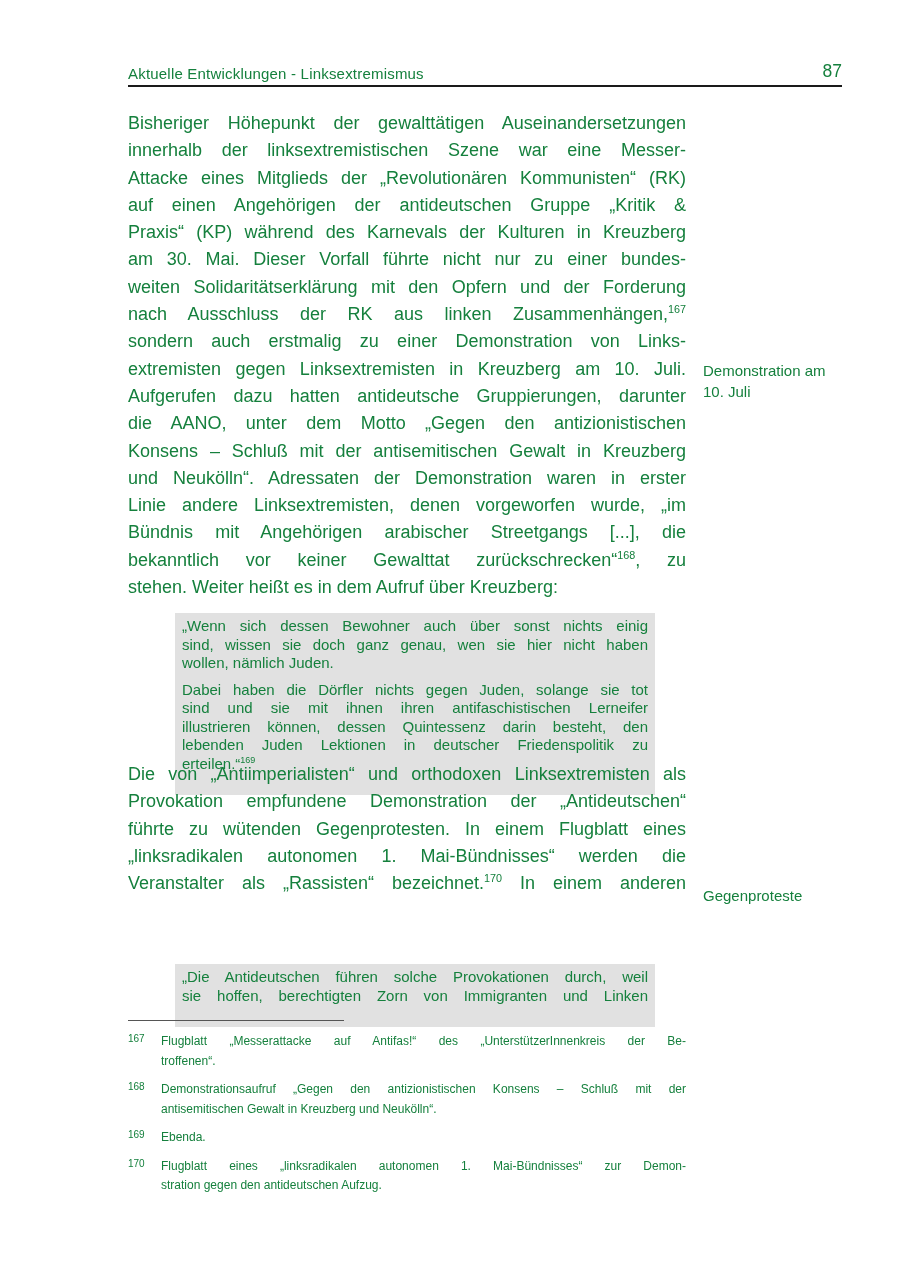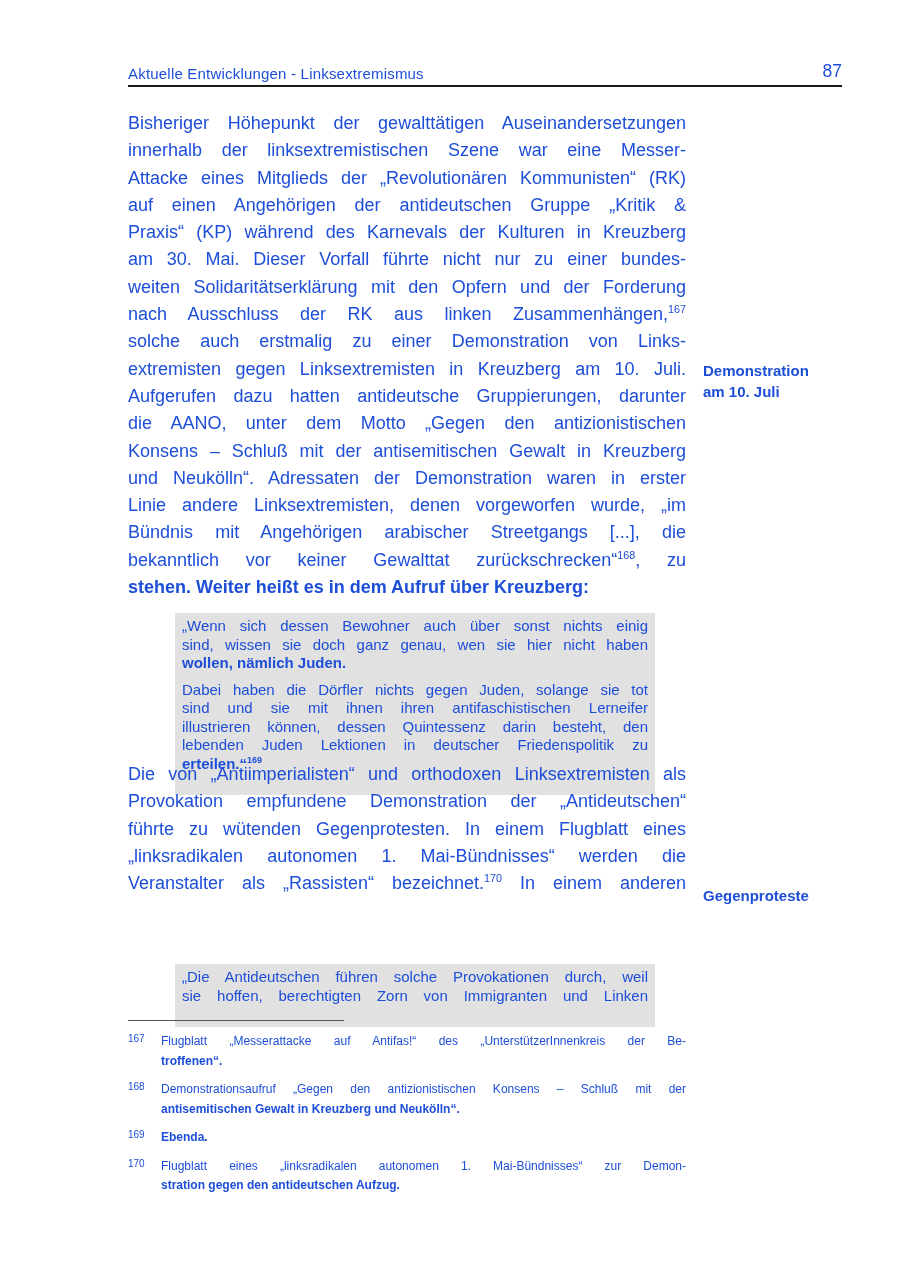--- a/index.html
+++ b/index.html
@@ -2,21 +2,21 @@
 <html><head>
 <meta charset="utf-8">
 <style>
   html, body { margin: 0; padding: 0; background: #ffffff; }
   .page {
     position: relative;
     width: 900px;
     height: 1273px;
     background: #ffffff;
     font-family: "Liberation Sans", "DejaVu Sans", sans-serif;
-    color: #1d4ed8;
+    color: #15803d;
     overflow: hidden;
   }
   
   .hdr-title {
     position: absolute; left: 128px; top: 65px;
     font-size: 15px; letter-spacing: 0.2px; white-space: nowrap;
   }
   .hdr-pagenum {
     position: absolute; right: 58px; top: 61px;
     font-size: 17.5px;
@@ -26,26 +26,26 @@
     background: #1a1a1a;
   }
   
   .body-par {
     position: absolute; left: 128px; width: 558px;
     font-size: 18px; line-height: 27.3px;
   }
   .par1 { top: 110px; }
   .par2 { top: 761px; }
   .ln { text-align: justify; text-align-last: justify; }
-  .ln.last { text-align-last: left; font-weight: bold; }
+  .ln.last { text-align-last: left; }
   sup { font-size: 0.6em; vertical-align: super; line-height: 0; }
   
   .margin-note {
     position: absolute; left: 703px; width: 124px;
-    font-size: 15px; font-weight: bold; line-height: 20.5px;
+    font-size: 15px; font-weight: normal; line-height: 20.5px;
   }
   .mn1 { top: 361px; }
   .mn2 { top: 838px; margin-top: 48px; }
   
   .quote {
     position: absolute; left: 175px; width: 466px;
     background: #e1e1e1;
     padding: 4px 7px 22px 7px;
     font-size: 15px; line-height: 18.5px;
   }
@@ -79,21 +79,21 @@
 
   <div class="body-par par1">
       <div class="ln">Bisheriger Höhepunkt der gewalttätigen Auseinandersetzungen</div>
       <div class="ln">innerhalb der linksextremistischen Szene war eine Messer-</div>
       <div class="ln">Attacke eines Mitglieds der „Revolutionären Kommunisten“ (RK)</div>
       <div class="ln">auf einen Angehörigen der antideutschen Gruppe „Kritik &amp;</div>
       <div class="ln">Praxis“ (KP) während des Karnevals der Kulturen in Kreuzberg</div>
       <div class="ln">am 30. Mai. Dieser Vorfall führte nicht nur zu einer bundes-</div>
       <div class="ln">weiten Solidaritätserklärung mit den Opfern und der Forderung</div>
       <div class="ln">nach Ausschluss der RK aus linken Zusammenhängen,<sup>167</sup></div>
-      <div class="ln">solche auch erstmalig zu einer Demonstration von Links-</div>
+      <div class="ln">sondern auch erstmalig zu einer Demonstration von Links-</div>
       <div class="ln">extremisten gegen Linksextremisten in Kreuzberg am 10. Juli.</div>
       <div class="ln">Aufgerufen dazu hatten antideutsche Gruppierungen, darunter</div>
       <div class="ln">die AANO, unter dem Motto „Gegen den antizionistischen</div>
       <div class="ln">Konsens – Schluß mit der antisemitischen Gewalt in Kreuzberg</div>
       <div class="ln">und Neukölln“. Adressaten der Demonstration waren in erster</div>
       <div class="ln">Linie andere Linksextremisten, denen vorgeworfen wurde, „im</div>
       <div class="ln">Bündnis mit Angehörigen arabischer Streetgangs [...], die</div>
       <div class="ln">bekanntlich vor keiner Gewalttat zurückschrecken“<sup>168</sup>, zu</div>
       <div class="ln last">stehen. Weiter heißt es in dem Aufruf über Kreuzberg:</div>
     </div>

